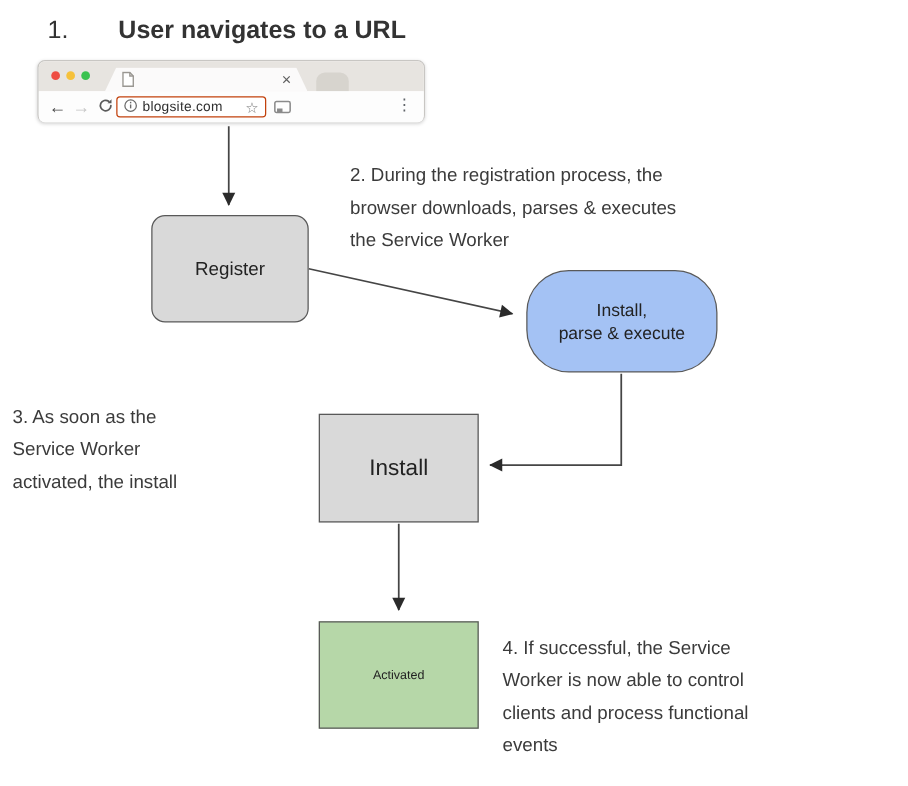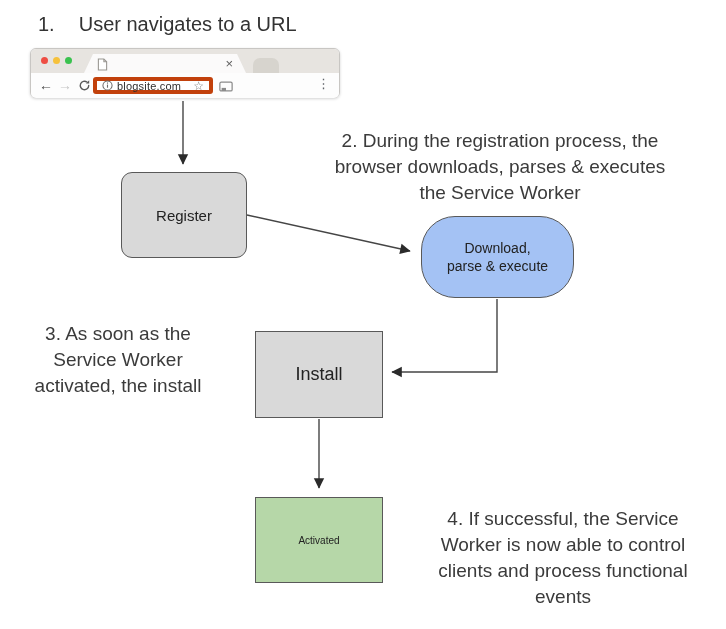--- a/index.html
+++ b/index.html
@@ -10,32 +10,31 @@
     height: 629px;
     background: #ffffff;
     font-family: "Liberation Sans", sans-serif;
     overflow: hidden;
   }
 
   
   .annotation {
     position: absolute;
     color: #3b3b3b;
-    font-size: 19px;
+    font-size: 15px;
     line-height: 26px;
-    text-align: center;
   }
   .title {
     position: absolute;
     left: 38px; top: 13px;
     color: #333333;
     font-size: 20px;
   }
   .title .num { display: inline-block; }
-  .title .txt { display: inline-block; margin-left: 24px; }
+  .title .txt { display: inline-block; margin-left: 40px; font-weight: bold; }
 
   #step2 { left: 280px; top: 128px; width: 440px; }
   #step3 { left: 10px;  top: 321px; width: 216px; }
   #step4 { left: 402px; top: 506px; width: 322px; }
 
   
   .node {
     position: absolute;
     display: flex;
     align-items: center;
@@ -104,21 +103,21 @@
   }
   .navglyph { position: absolute; top: 2px; font-size: 14px; line-height: 20px; }
   .back    { left: 8px;  color: #4a4a4a; }
   .forward { left: 27px; color: #c6c6c6; }
   .reload  { position: absolute; left: 47px; top: 5px; }
   .addressbar {
     position: absolute;
     left: 62px; top: 4px;
     width: 120px; height: 17px;
     background: #ffffff;
-    border: 4px solid #c2410c;
+    border: 1px solid #c2410c;
     border-radius: 3px;
     display: flex;
     align-items: center;
     padding: 0 5px;
   }
   .addressbar .url { font-size: 11px; color: #2f2f2f; margin-left: 4px; letter-spacing: 0.2px; }
   .addressbar .star { margin-left: auto; font-size: 12px; color: #7b7b7b; line-height: 12px; }
   .cast { position: absolute; left: 188px; top: 6px; }
   .menudots { position: absolute; right: 9px; top: 3px; font-size: 13px; color: #5f6368; }
 </style>
@@ -190,21 +189,21 @@
     <path d="M497 299 V372 H392" fill="none" stroke="#454545" stroke-width="1.4" marker-end="url(#arr)"></path>
     <path d="M319 419 V488" fill="none" stroke="#454545" stroke-width="1.4" marker-end="url(#arr)"></path>
   </svg>
 
   <div class="node" id="node-register">
     <span>Register</span>
   </div>
 
   <div class="node" id="node-download">
     <div>
-      <div>Download,</div>
+      <div>Install,</div>
       <div>parse &amp; execute</div>
     </div>
   </div>
 
   <div class="node" id="node-install">
     <span>Install</span>
   </div>
 
   <div class="node" id="node-activated">
     <span>Activated</span>

